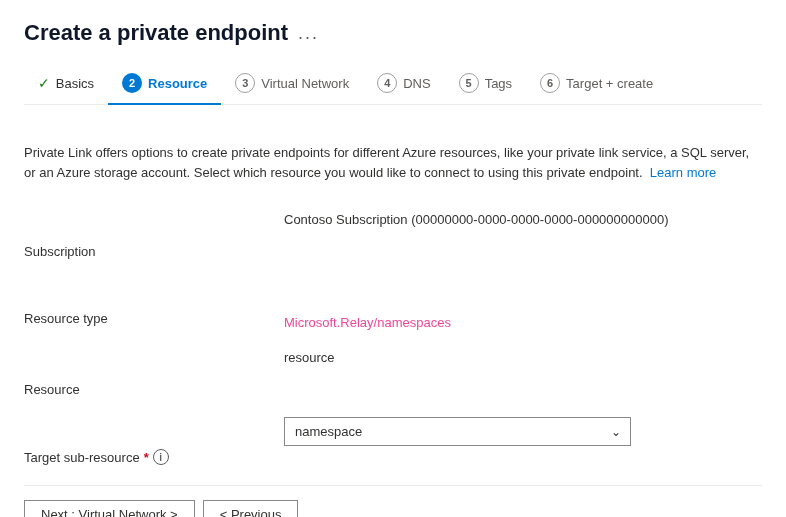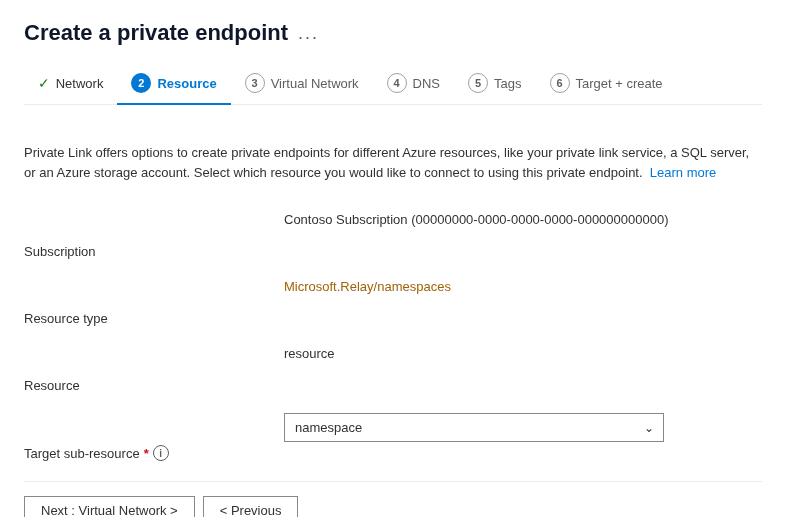--- a/index.html
+++ b/index.html
@@ -117,21 +117,22 @@
       align-items: center;
       gap: 4px;
       margin-top: 30px;
     }
     .form-value {
       font-size: 13px;
       color: #323130;
       flex: 1;
     }
     .form-value.link-color {
-      color: #a16207;
+      color: #ec4899;
+      margin-top: 36px;
     }
     .required-star {
       color: #c50f1f;
       font-weight: 700;
     }
     .info-icon {
       display: inline-flex;
       align-items: center;
       justify-content: center;
       width: 16px;
@@ -139,21 +140,21 @@
       border-radius: 50%;
       border: 1.5px solid #605e5c;
       color: #605e5c;
       font-size: 10px;
       font-weight: 700;
       cursor: pointer;
     }
     .dropdown-wrapper {
       position: relative;
       display: inline-block;
-      width: 380px;
+      width: 347px;
     }
     .dropdown-select {
       width: 100%;
       padding: 6px 32px 6px 10px;
       border: 1px solid #8a8886;
       background: #fff;
       font-size: 13px;
       color: #323130;
       appearance: none;
       cursor: pointer;
@@ -197,21 +198,21 @@
 
   <div class="page-title-row">
     <h1 class="page-title">Create a private endpoint</h1>
     <span class="ellipsis-btn">...</span>
   </div>
 
   <div class="steps-bar">
 
     <div class="step-item completed">
       <span class="step-check">✓</span>
-      <span>Network</span>
+      <span>Basics</span>
     </div>
 
     <div class="step-item active">
       <span class="step-circle">2</span>
       <span>Resource</span>
     </div>
 
     <div class="step-item">
       <span class="step-circle inactive">3</span>
       <span>Virtual Network</span>

